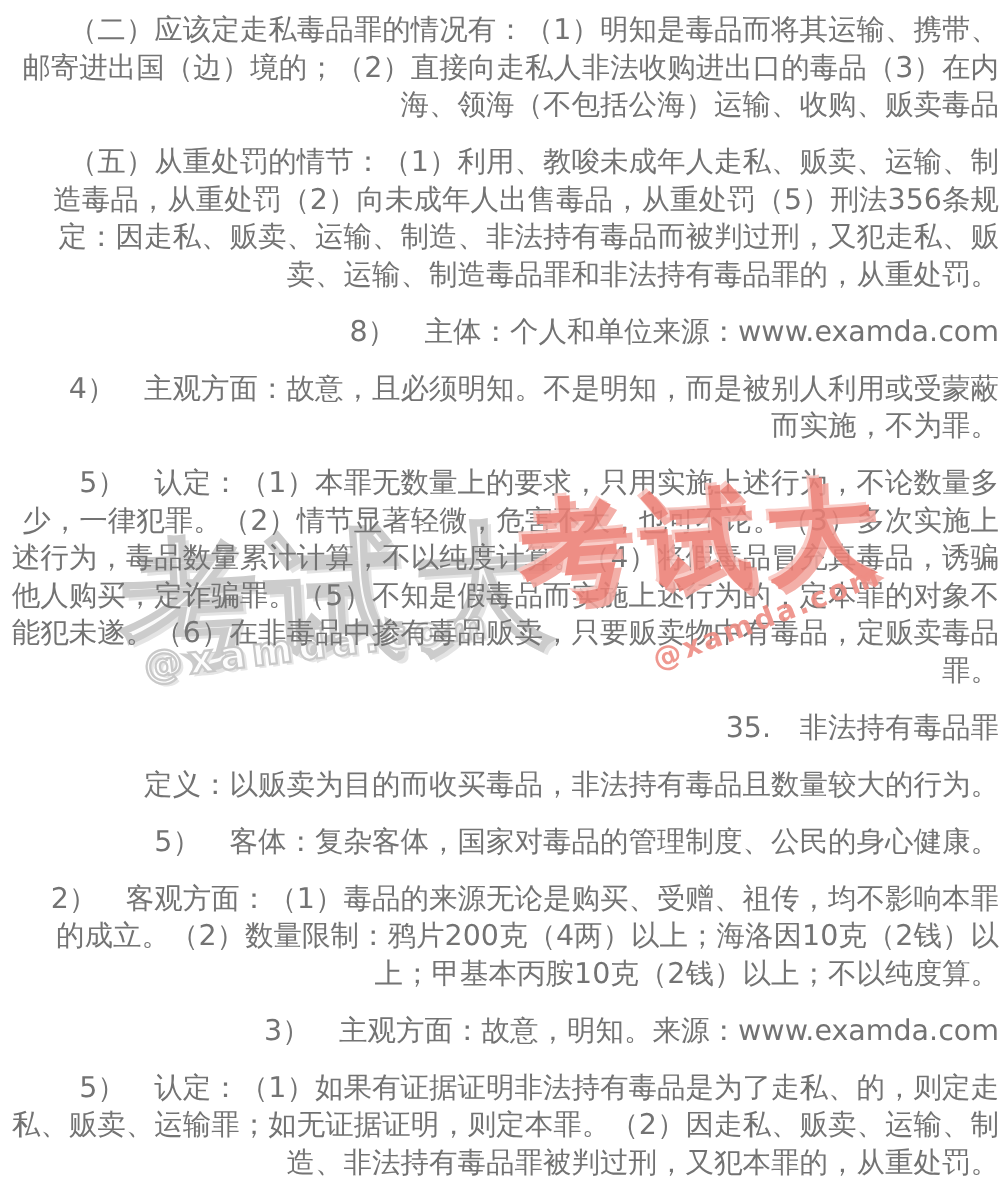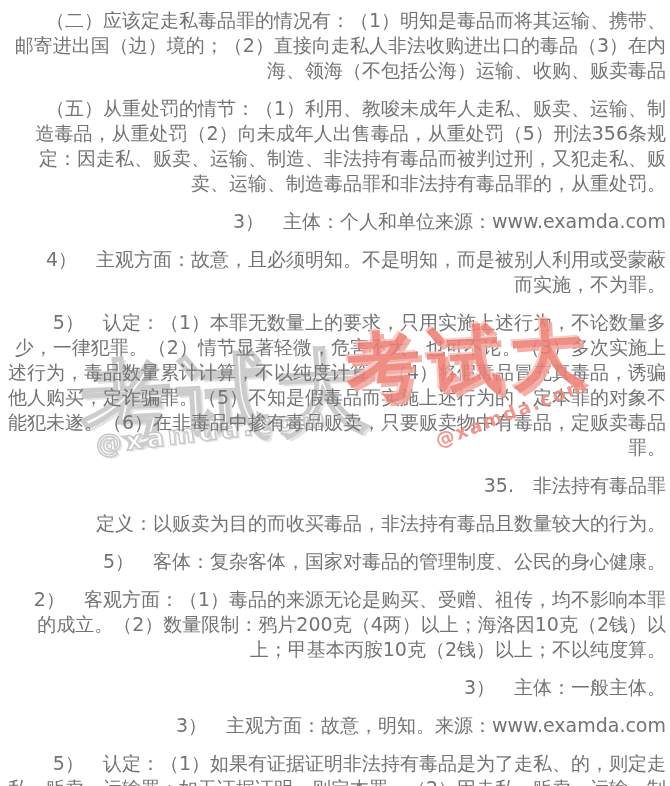--- a/index.html
+++ b/index.html
@@ -55,26 +55,25 @@
 </style>
 </head>
 <body>
 
 <div class="wm wm-gray-logo">考试大</div>
 <div class="wm wm-gray-url">@xamda.com</div>
 
 <div class="doc">
   <p class="indent-para">（二）应该定走私毒品罪的情况有：（1）明知是毒品而将其运输、携带、邮寄进出国（边）境的；（2）直接向走私人非法收购进出口的毒品（3）在内海、领海（不包括公海）运输、收购、贩卖毒品</p>
   <p class="indent-para">（五）从重处罚的情节：（1）利用、教唆未成年人走私、贩卖、运输、制造毒品，从重处罚（2）向未成年人出售毒品，从重处罚（5）刑法356条规定：因走私、贩卖、运输、制造、非法持有毒品而被判过刑，又犯走私、贩卖、运输、制造毒品罪和非法持有毒品罪的，从重处罚。</p>
-  <p class="indent-item">3）　主体：个人和单位来源：www.examda.com</p>
+  <p class="indent-item">8）　主体：个人和单位来源：www.examda.com</p>
   <p class="indent-item">4）　主观方面：故意，且必须明知。不是明知，而是被别人利用或受蒙蔽而实施，不为罪。</p>
   <p class="indent-item">5）　认定：（1）本罪无数量上的要求，只用实施上述行为，不论数量多少，一律犯罪。（2）情节显著轻微，危害不大，也可不论。（3）多次实施上述行为，毒品数量累计计算，不以纯度计算。（4）将假毒品冒充真毒品，诱骗他人购买，定诈骗罪。（5）不知是假毒品而实施上述行为的，定本罪的对象不能犯未遂。（6）在非毒品中掺有毒品贩卖，只要贩卖物中有毒品，定贩卖毒品罪。</p>
   <p class="indent-head">35.　非法持有毒品罪</p>
   <p class="indent-head">定义：以贩卖为目的而收买毒品，非法持有毒品且数量较大的行为。</p>
   <p class="indent-item">5）　客体：复杂客体，国家对毒品的管理制度、公民的身心健康。</p>
   <p class="indent-item">2）　客观方面：（1）毒品的来源无论是购买、受赠、祖传，均不影响本罪的成立。（2）数量限制：鸦片200克（4两）以上；海洛因10克（2钱）以上；甲基本丙胺10克（2钱）以上；不以纯度算。</p>
-  <p class="indent-item">3）　主体：一般主体。</p>
   <p class="indent-item">3）　主观方面：故意，明知。来源：www.examda.com</p>
   <p class="indent-item">5）　认定：（1）如果有证据证明非法持有毒品是为了走私、的，则定走私、贩卖、运输罪；如无证据证明，则定本罪。（2）因走私、贩卖、运输、制造、非法持有毒品罪被判过刑，又犯本罪的，从重处罚。</p>
 </div>
 
 <div class="wm wm-red-logo">考试大</div>
 <div class="wm wm-red-url">@xamda.com</div>
 
 </body></html>

